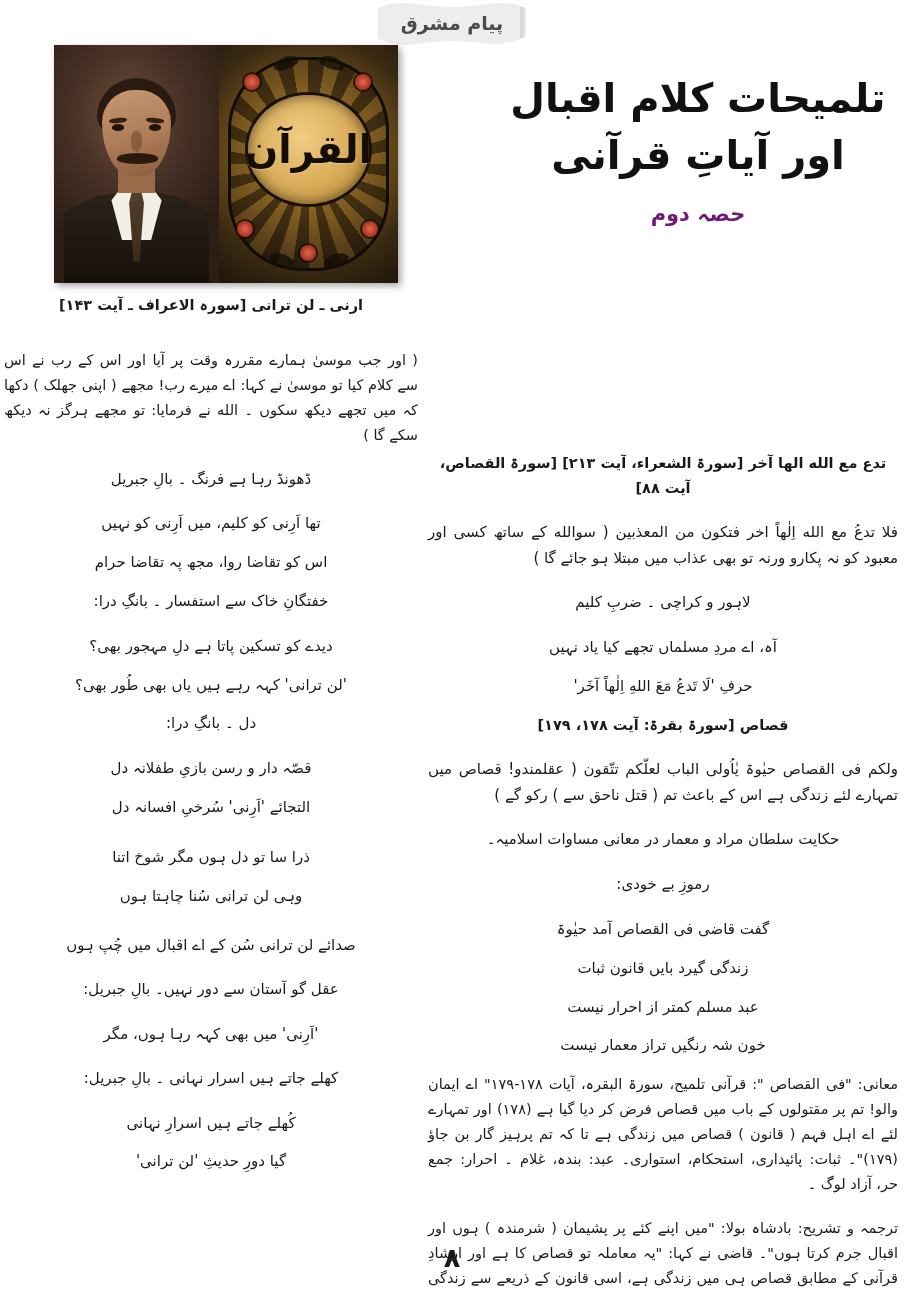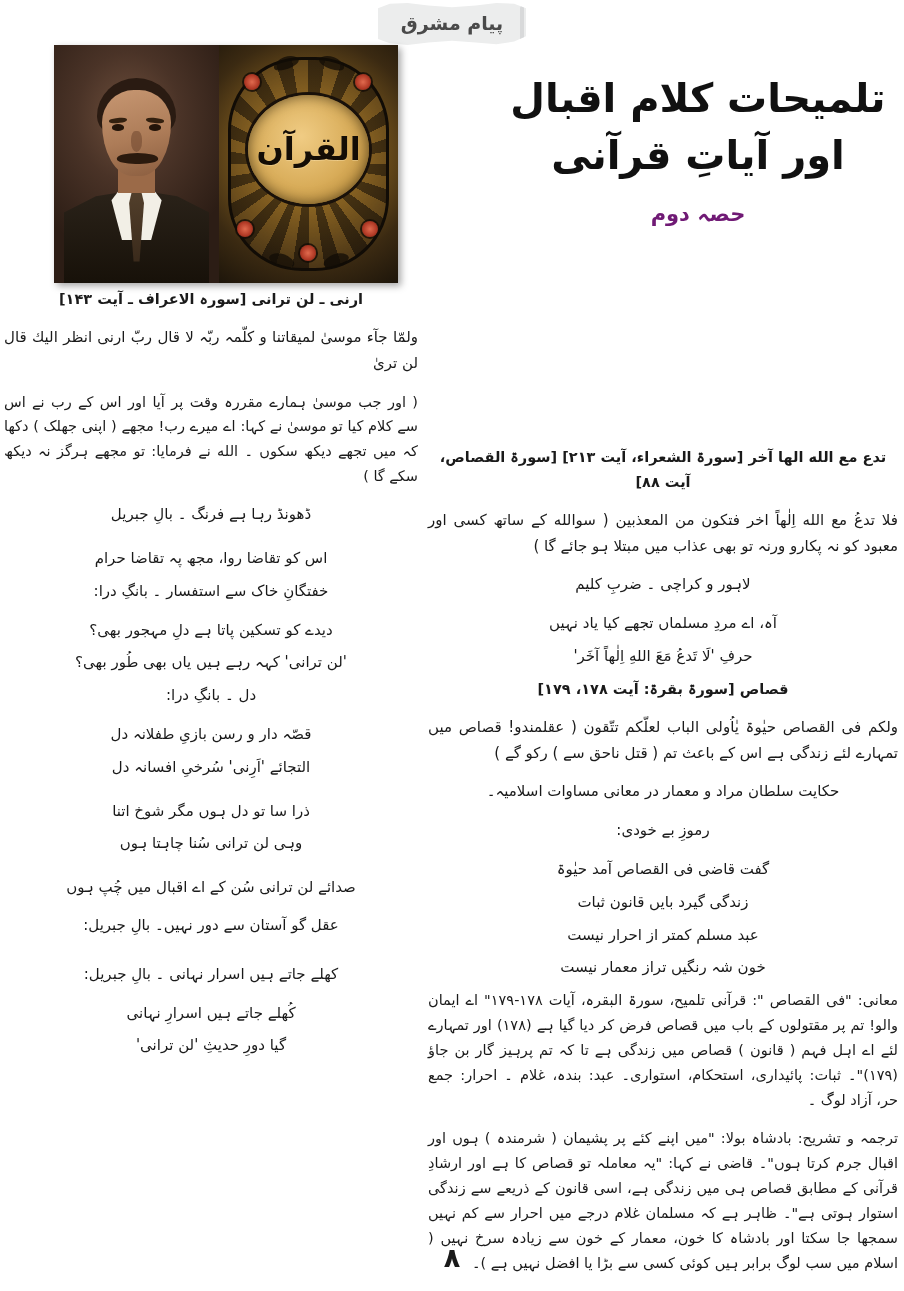--- a/index.html
+++ b/index.html
@@ -175,21 +175,21 @@
     background: radial-gradient(circle at 44% 38%, #f0cc84 0%, #d9ad5a 52%, #b4842f 100%);
     box-shadow: 0 0 0 3px #19110a, 0 0 14px rgba(0,0,0,.55) inset;
   }
   .q-calli {
     position: absolute;
     inset: 0;
     display: flex;
     align-items: center;
     justify-content: center;
     color: #140d05;
-    font-size: 32px;
+    font-size: 39px;
     font-weight: 700;
     line-height: .9;
     letter-spacing: -3px;
     text-shadow: 0 1px 0 rgba(255,235,190,.35);
   }
   .q-flower {
     position: absolute;
     width: 16px; height: 16px;
     background: radial-gradient(circle, #e06a4e 0%, #b23a26 58%, #5e1b10 100%);
     border-radius: 50%;
@@ -242,21 +242,21 @@
     letter-spacing: -1px;
   }
   .doc-subtitle {
     margin-top: 18px;
     font-size: 21px;
     font-weight: 700;
     color: #701a75;
   }
 
   .line {
-    margin: 0 0 2px 0;
+    margin: 6px 0 2px 0;
     white-space: normal;
   }
   .ln-center { text-align: center; }
   .ln-just   { text-align: justify; text-align-last: right; }
 
   .ref        { font-weight: 600; }
   .arabic     { font-size: 15px; letter-spacing: .4px; }
   .verse      { font-size: 15px; }
   .src        { font-size: 15px; }
   .prose      { font-size: 14.5px; }
@@ -353,26 +353,26 @@
       <p class="line ln-center verse">خون شہ رنگیں تراز معمار نیست</p>
       <div class="gap-sm"></div>
       <p class="line ln-just prose">معانی: "فی القصاص ": قرآنی تلمیح، سورۃ البقرہ، آیات ۱۷۸-۱۷۹" اے ایمان والو! تم پر مقتولوں کے باب میں قصاص فرض کر دیا گیا ہے (۱۷۸) اور تمہارے لئے اے اہل فہم ( قانون ) قصاص میں زندگی ہے تا کہ تم پرہیز گار بن جاؤ (۱۷۹)"۔ ثبات: پائیداری، استحکام، استواری۔ عبد: بندہ، غلام ۔ احرار: جمع حر، آزاد لوگ ۔</p>
       <div class="gap-md"></div>
       <p class="line ln-just prose">ترجمہ و تشریح: بادشاہ بولا: "میں اپنے کئے پر پشیمان ( شرمندہ ) ہوں اور اقبال جرم کرتا ہوں"۔ قاضی نے کہا: "یہ معاملہ تو قصاص کا ہے اور ارشادِ قرآنی کے مطابق قصاص ہی میں زندگی ہے، اسی قانون کے ذریعے سے زندگی استوار ہوتی ہے"۔ ظاہر ہے کہ مسلمان غلام درجے میں احرار سے کم نہیں سمجھا جا سکتا اور بادشاہ کا خون، معمار کے خون سے زیادہ سرخ نہیں ( اسلام میں سب لوگ برابر ہیں کوئی کسی سے بڑا یا افضل نہیں ہے )۔</p>
       <div class="gap-md"></div>
     </div>
   <div class="column col-left" id="col-left">
       <p class="line ln-center ref">ارنی ـ لن ترانی [سورہ الاعراف ـ آیت ۱۴۳]</p>
       <div class="gap-md"></div>
-      <p class="line ln-just arabic">ولمّا جآء موسیٰ لميقاتنا و كلّمہ ربّہ لا قال ربّ ارنى انظر اليك قال لن ترىٰ</p>
       <div class="gap-md"></div>
       <p class="line ln-just prose">( اور جب موسیٰ ہمارے مقررہ وقت پر آیا اور اس کے رب نے اس سے کلام کیا تو موسیٰ نے کہا: اے میرے رب! مجھے ( اپنی جھلک ) دکھا کہ میں تجھے دیکھ سکوں ۔ الله نے فرمایا: تو مجھے ہرگز نہ دیکھ سکے گا )</p>
       <div class="gap-md"></div>
       <p class="line ln-center src">ڈھونڈ رہا ہے فرنگ ۔ بالِ جبریل</p>
       <div class="gap-md"></div>
+      <p class="line ln-center verse">تھا اَرِنی کو کلیم، میں اَرِنی کو نہیں</p>
       <div class="gap-sm"></div>
       <p class="line ln-center verse">اس کو تقاضا روا، مجھ پہ تقاضا حرام</p>
       <div class="gap-sm"></div>
       <p class="line ln-center src">خفتگانِ خاک سے استفسار ۔ بانگِ درا:</p>
       <div class="gap-md"></div>
       <p class="line ln-center verse">دیدے کو تسکین پاتا ہے دلِ مہجور بھی؟</p>
       <div class="gap-sm"></div>
       <p class="line ln-center verse">'لن ترانی' کہہ رہے ہیں یاں بھی طُور بھی؟</p>
       <div class="gap-sm"></div>
       <p class="line ln-center src">دل ۔ بانگِ درا:</p>
@@ -385,20 +385,21 @@
       <p class="line ln-center verse">ذرا سا تو دل ہوں مگر شوخ اتنا</p>
       <div class="gap-sm"></div>
       <p class="line ln-center verse">وہی لن ترانی سُنا چاہتا ہوں</p>
       <div class="gap-sm"></div>
       <div class="gap-md"></div>
       <p class="line ln-center verse">صدائے لن ترانی سُن کے اے اقبال میں چُپ ہوں</p>
       <div class="gap-sm"></div>
       <div class="gap-sm"></div>
       <p class="line ln-center src">عقل گو آستان سے دور نہیں۔ بالِ جبریل:</p>
       <div class="gap-md"></div>
+      <p class="line ln-center verse">'اَرِنی' میں بھی کہہ رہا ہوں، مگر</p>
       <div class="gap-sm"></div>
       <div class="gap-sm"></div>
       <p class="line ln-center src">کھلے جاتے ہیں اسرار نہانی ۔ بالِ جبریل:</p>
       <div class="gap-md"></div>
       <p class="line ln-center verse">کُھلے جاتے ہیں اسرارِ نہانی</p>
       <div class="gap-sm"></div>
       <p class="line ln-center verse">گیا دورِ حدیثِ 'لن ترانی'</p>
       <div class="gap-sm"></div>
     </div>
 </div>

